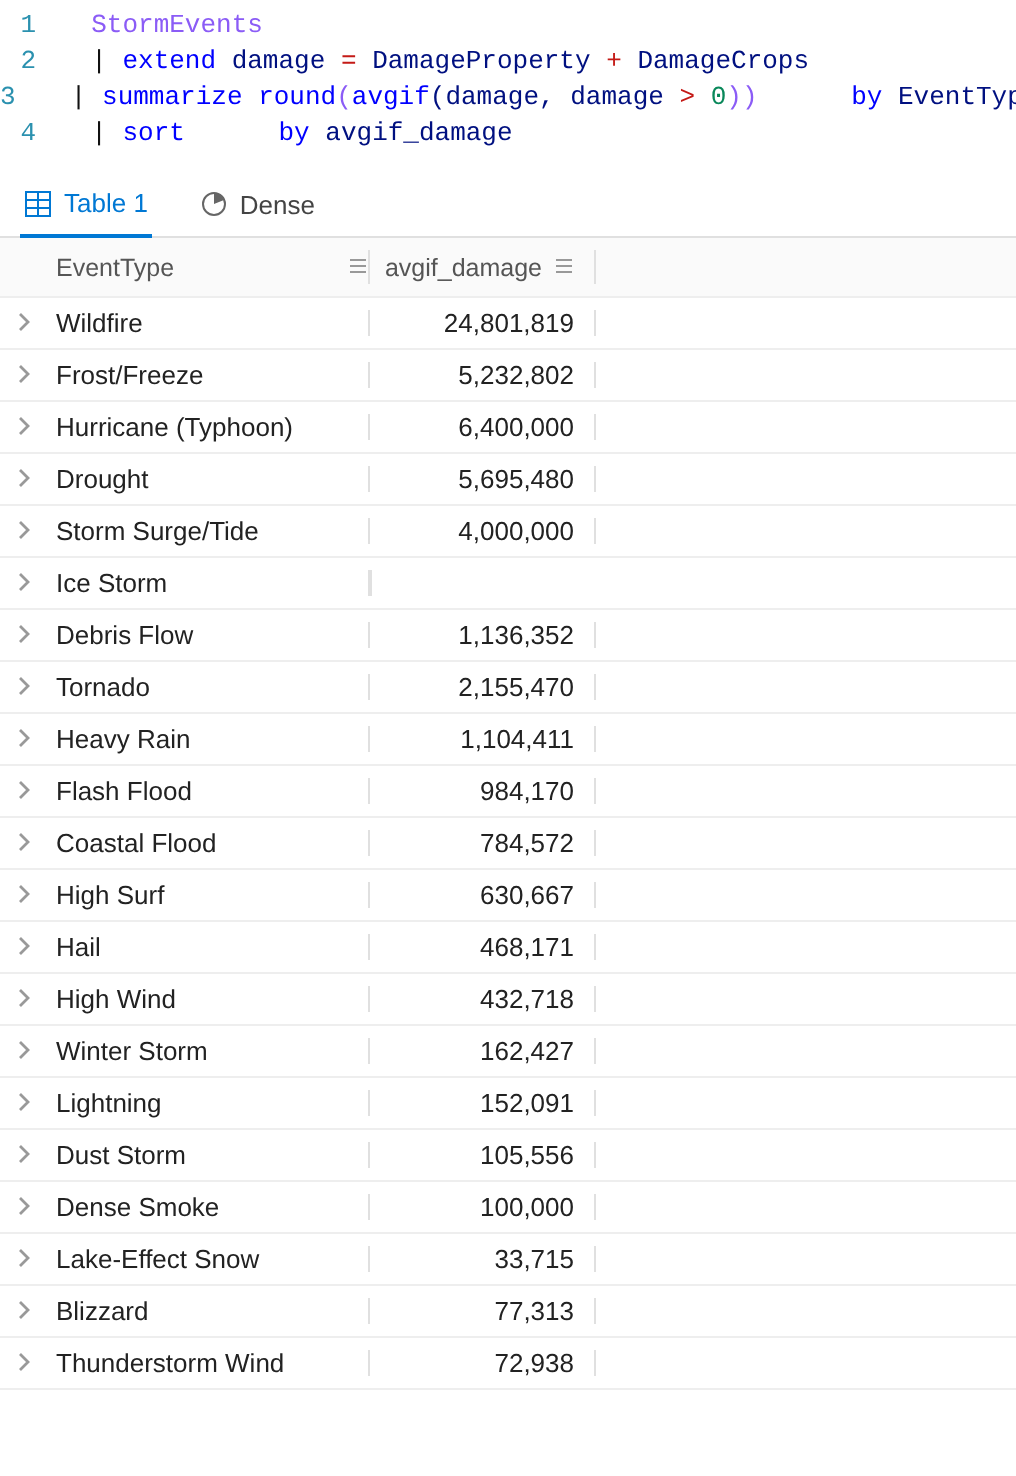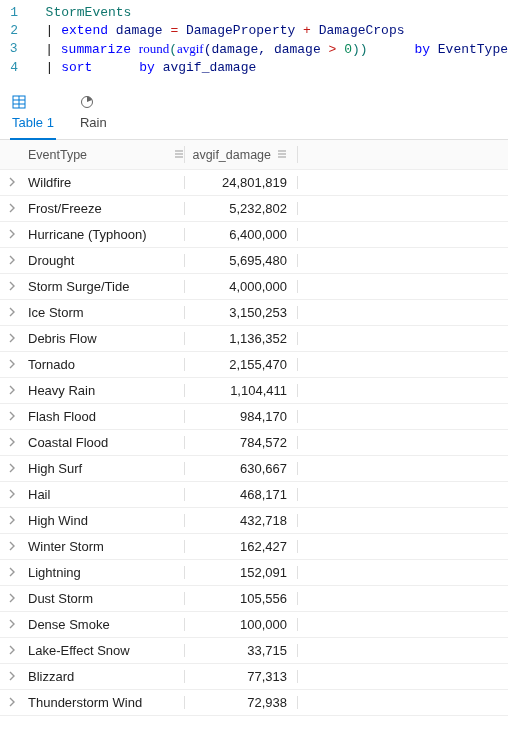--- a/index.html
+++ b/index.html
@@ -21,42 +21,42 @@
   .lineno {
     width: 30px;
     text-align: right;
     color: #2b91af;
     padding-right: 12px;
     user-select: none;
   }
   .code { white-space: pre; }
   .pipe { color: #111; }
   .kw { color: #0000ff; text-align: center; }
-  .fn { color: #0000ff; font-family: Liberation Serif, serif; }
-  .id { color: #0f766e; }
+  .fn { color: #0000ff; }
+  .id { color: #8b5cf6; }
   .op { color: #c41a16; }
   .by { color: #0000ff; margin-left: 39px; }
   .num { color: #09885a; }
   .col { color: #001080; text-align: center; }
 
   
   .tabs {
     display: flex;
     gap: 22px;
     padding: 8px 10px 0 10px;
     border-bottom: 1px solid #e0e0e0;
     color: #444;
   }
   .tab {
     display: flex;
+    align-items: center;
     gap: 6px;
     padding: 4px 2px 8px 2px;
     cursor: pointer;
     color: #444;
-    flex-direction: column;
   }
   .tab.active {
     color: #0078d4;
     border-bottom: 2px solid #0078d4;
     margin-bottom: -1px;
   }
   .tab-icon { display: inline-flex; }
 
   
   .grid {
@@ -148,21 +148,21 @@
     </span>
     <span>Table 1</span>
   </div>
   <div class="tab">
     <span class="tab-icon">
       <svg width="14" height="14" viewBox="0 0 14 14">
           <circle cx="7" cy="7" r="5.5" fill="none" stroke="#666" stroke-width="1"></circle>
           <path d="M7 7 L7 1.5 A5.5 5.5 0 0 1 12 5 Z" fill="#666"></path>
         </svg>
     </span>
-    <span>Rain</span>
+    <span>Dense</span>
   </div>
 </div>
 
 <div class="grid">
   <div class="row header-row">
     <div class="expander"></div>
     <div class="cell-event">
       <span>EventType</span>
       <span class="menu-icon">
         <svg width="10" height="10" viewBox="0 0 10 10">
@@ -236,21 +236,20 @@
         <div class="cell-damage">4,000,000</div>
         <div class="divider"></div>
         <div class="cell-rest"></div>
       </div>
       <div class="row data-row">
         <div class="expander"><svg width="10" height="10" viewBox="0 0 10 10">
             <polyline points="3,1 7,5 3,9" fill="none" stroke="#999" stroke-width="1.4"></polyline>
           </svg></div>
         <div class="cell-event">Ice Storm</div>
         <div class="divider"></div>
-        <div class="cell-damage">3,150,253</div>
         <div class="divider"></div>
         <div class="cell-rest"></div>
       </div>
       <div class="row data-row">
         <div class="expander"><svg width="10" height="10" viewBox="0 0 10 10">
             <polyline points="3,1 7,5 3,9" fill="none" stroke="#999" stroke-width="1.4"></polyline>
           </svg></div>
         <div class="cell-event">Debris Flow</div>
         <div class="divider"></div>
         <div class="cell-damage">1,136,352</div>

